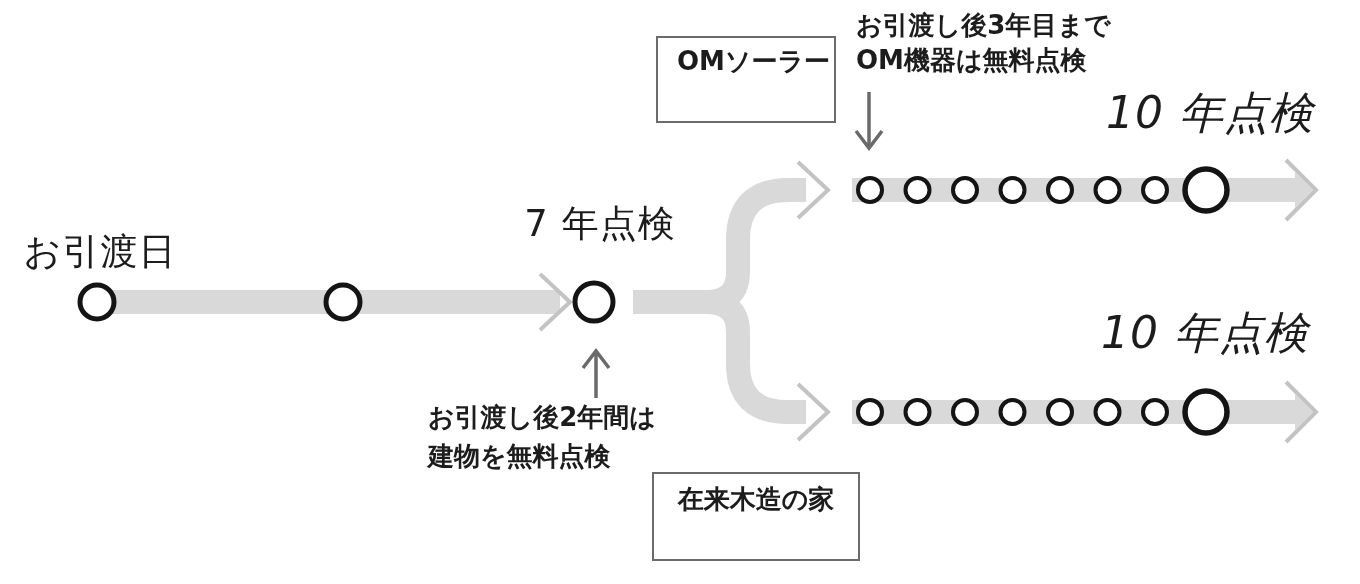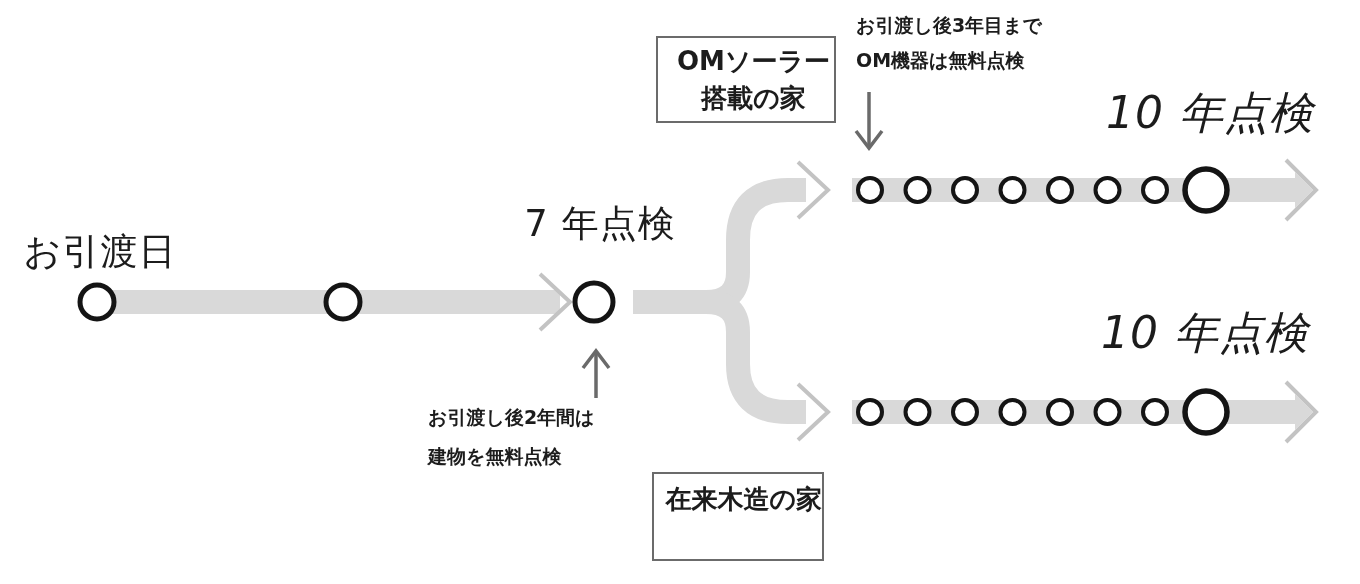--- a/index.html
+++ b/index.html
@@ -28,21 +28,21 @@
   
   .lbl{
     position:absolute;
     font-size:37px;font-weight:500;letter-spacing:1px;
     white-space:nowrap;transform:translateX(-50%);
     line-height:1.15;
   }
   .lbl-small-10{font-size:44px;font-style:italic;}
   .note{
     position:absolute;
-    font-size:19px;font-weight:600;
+    font-size:26px;font-weight:600;
     white-space:nowrap;
   }
   .note .line{display:block;}
   .note-om .line{line-height:35px;}
   .note-building .line{line-height:39px;}
   .tagbox{
     position:absolute;
     border:2px solid var(--color-box-border,#6b6b6b);
     box-sizing:border-box;
     background:var(--color-background,#fff);
@@ -126,19 +126,18 @@
     <span class="line">OM機器は無料点検</span>
   </div>
 
   <div class="note note-building" style="left:428px;top:398px;">
     <span class="line">お引渡し後2年間は</span>
     <span class="line">建物を無料点検</span>
   </div>
 
   <div class="tagbox box-om" style="left:656px;top:36px;width:180px;height:87px;text-align:center;">
     <span class="line">OMソーラー</span>
-    <span class="line">搭載の家</span>
   </div>
-  <div class="tagbox box-wood" style="left:652px;top:472px;width:172px;height:89px;text-align:right;">
+  <div class="tagbox box-wood" style="left:652px;top:472px;width:208px;height:89px;">
     <span class="line">在来木造の家</span>
   </div>
 
 </div>
 
 </body></html>

